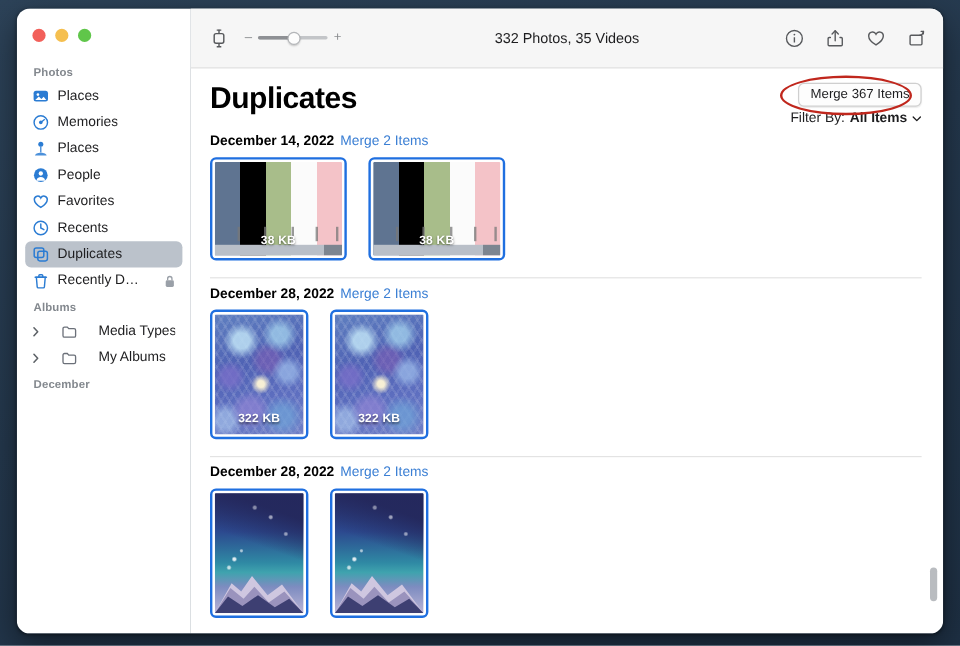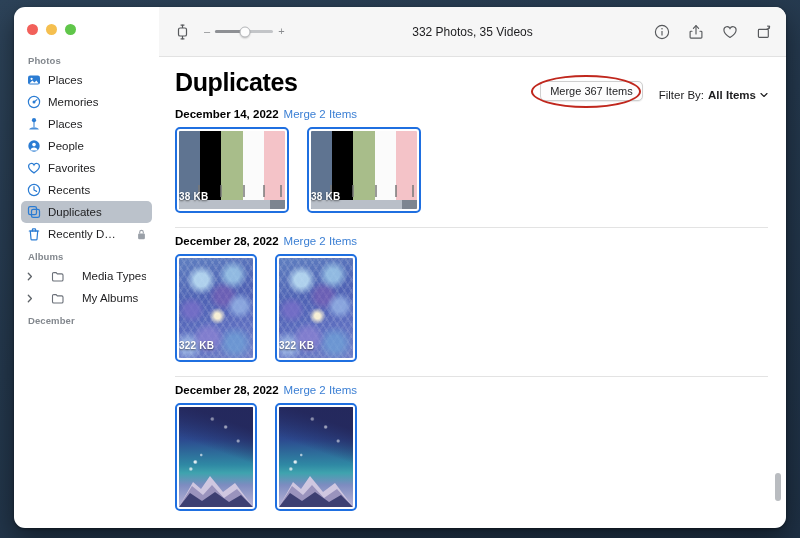--- a/index.html
+++ b/index.html
@@ -215,24 +215,24 @@
     font-size: 25px;
     font-weight: 700;
     letter-spacing: -.4px;
     color: #000;
     line-height: 1.1;
   }
 
   .header-right {
     margin-left: auto;
     display: flex;
+    flex-direction: column;
     align-items: flex-end;
-    gap: 16px;
-    position: relative;
-    margin-top: 12px;
+    gap: 4px;
+    position: relative;
   }
 
   #merge-all-button {
     font-size: 11px;
     color: #1d1d1f;
     background: #fdfdfd;
     border: 1px solid #cfcfcf;
     border-radius: 5px;
     padding: 3px 9px;
     box-shadow: 0 .5px 1px rgba(0,0,0,.08);
@@ -293,21 +293,21 @@
   }
   .thumb-inner {
     position: relative;
     overflow: hidden;
     border-radius: 1px;
   }
   .size-badge {
     position: absolute;
     left: 0; right: 0;
     bottom: 7px;
-    text-align: left;
+    text-align: center;
     font-size: 10px;
     font-weight: 700;
     color: #ffffff;
     text-shadow: 0 1px 2px rgba(0,0,0,.55);
     letter-spacing: .2px;
   }
 
   
   .img-colorbars {
     width: 106px; height: 78px;

